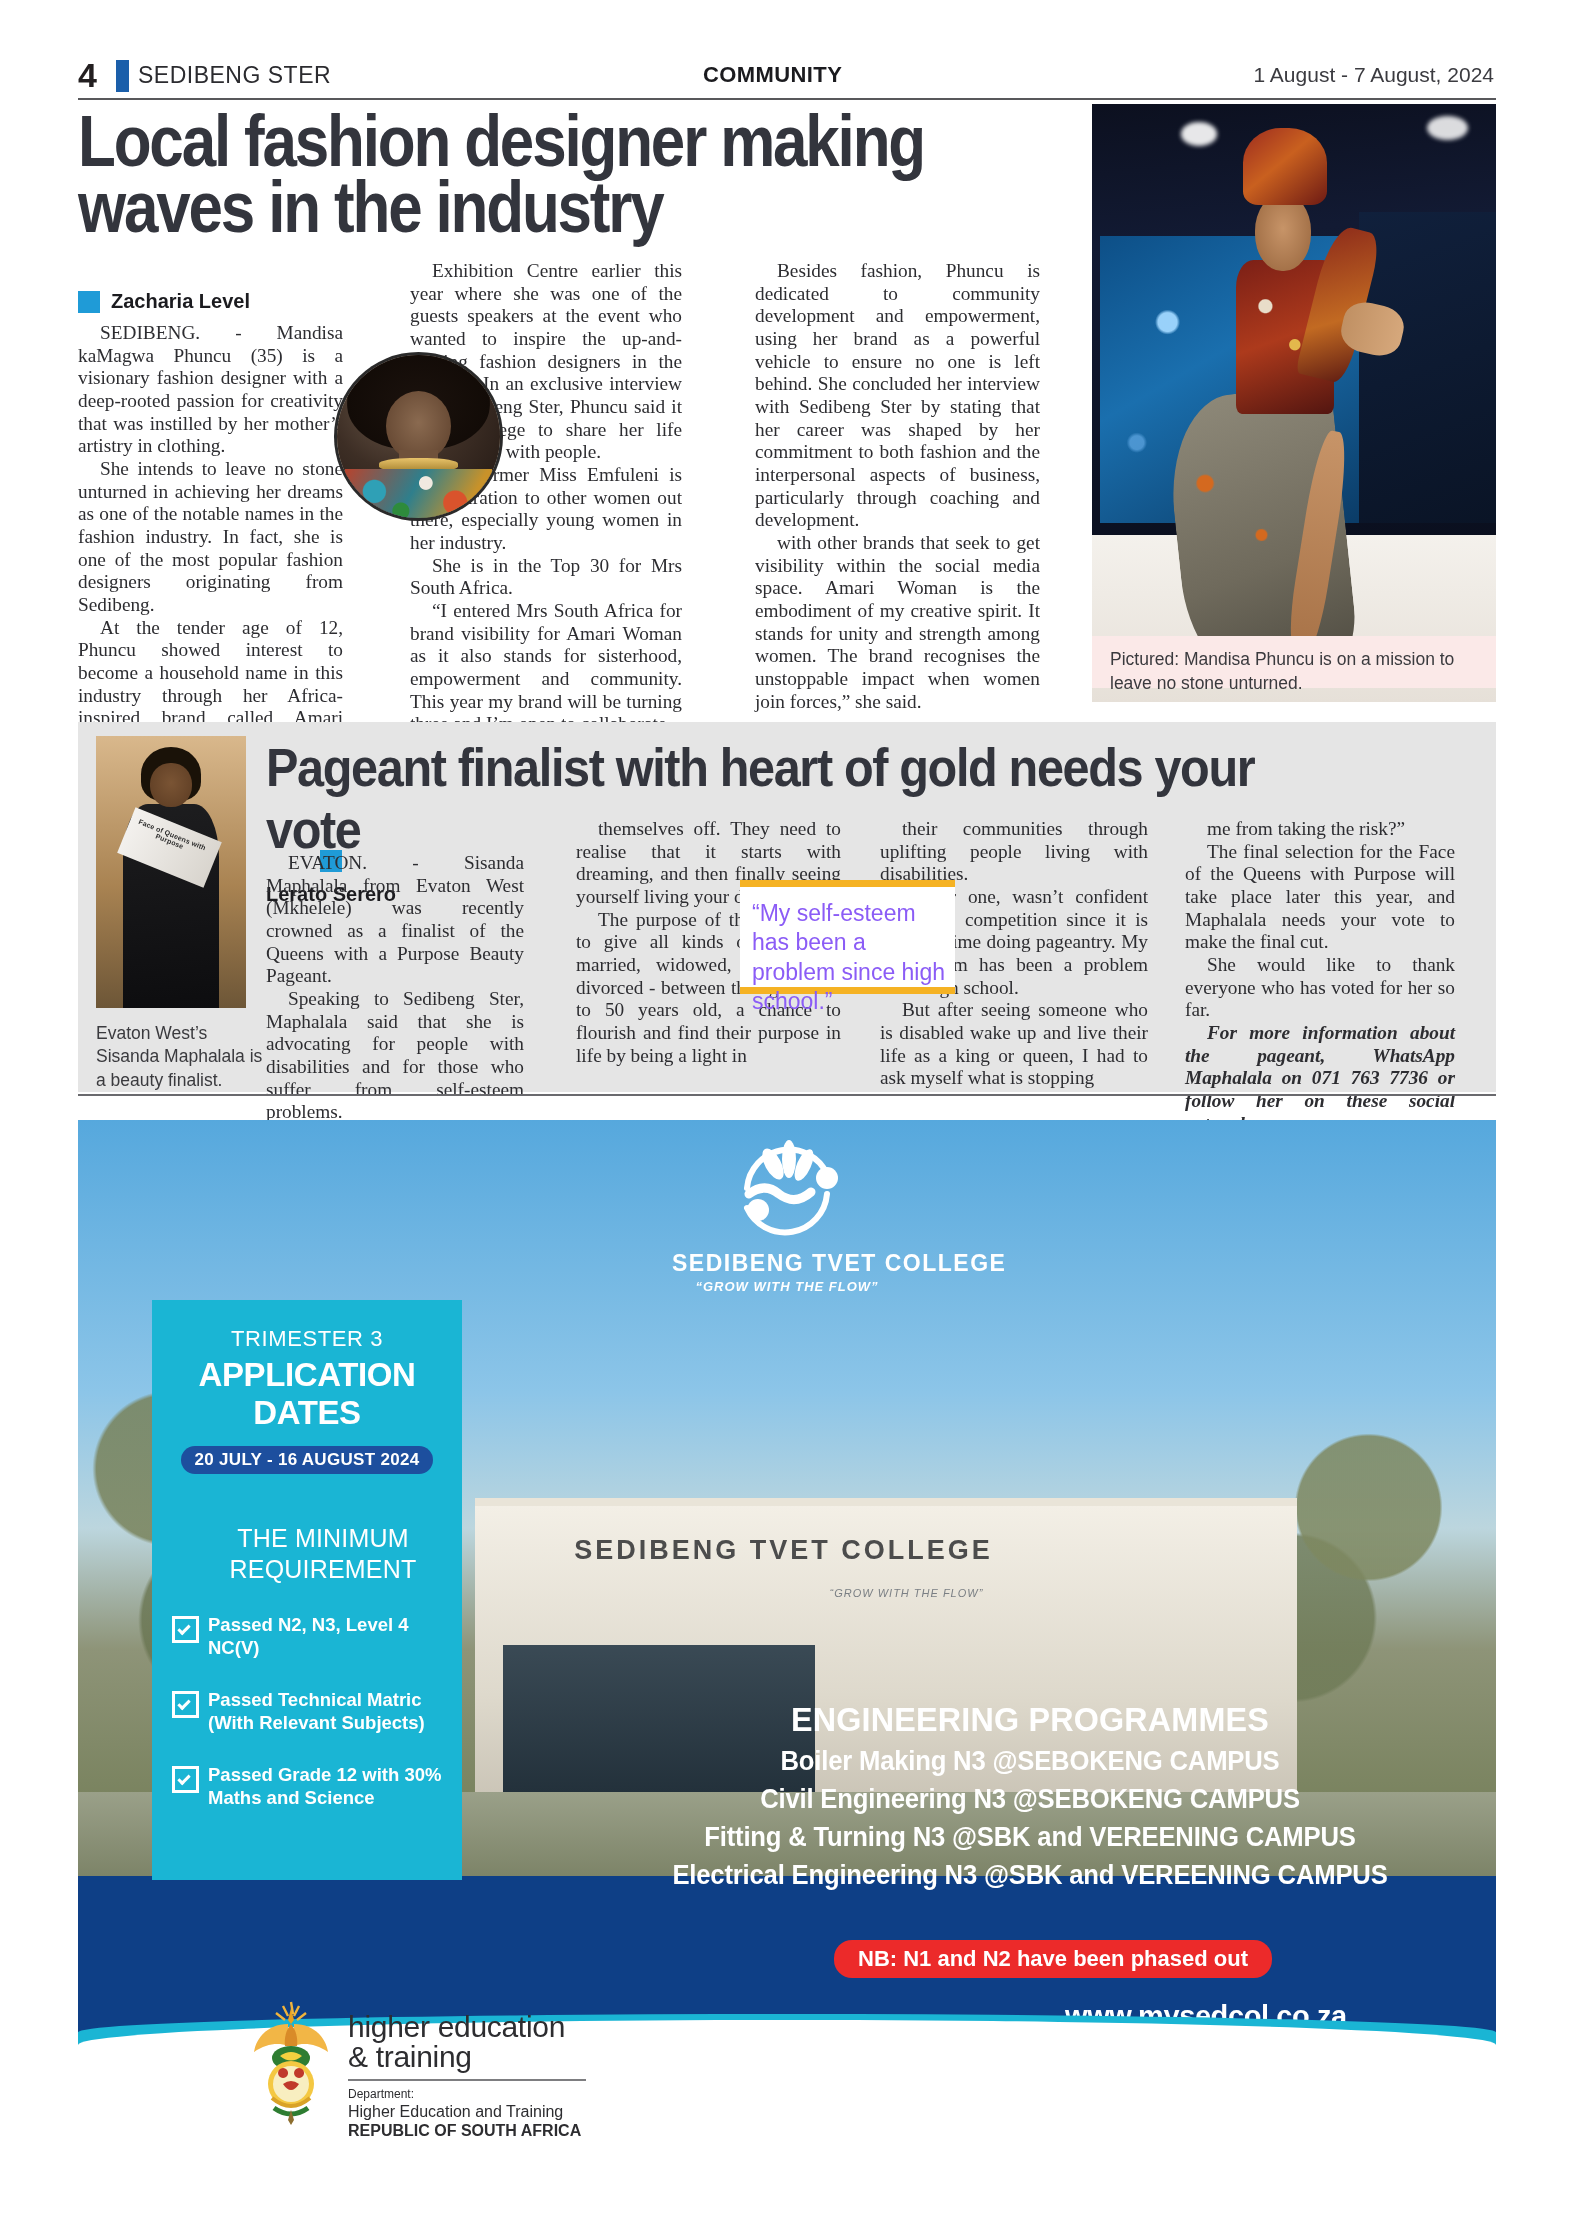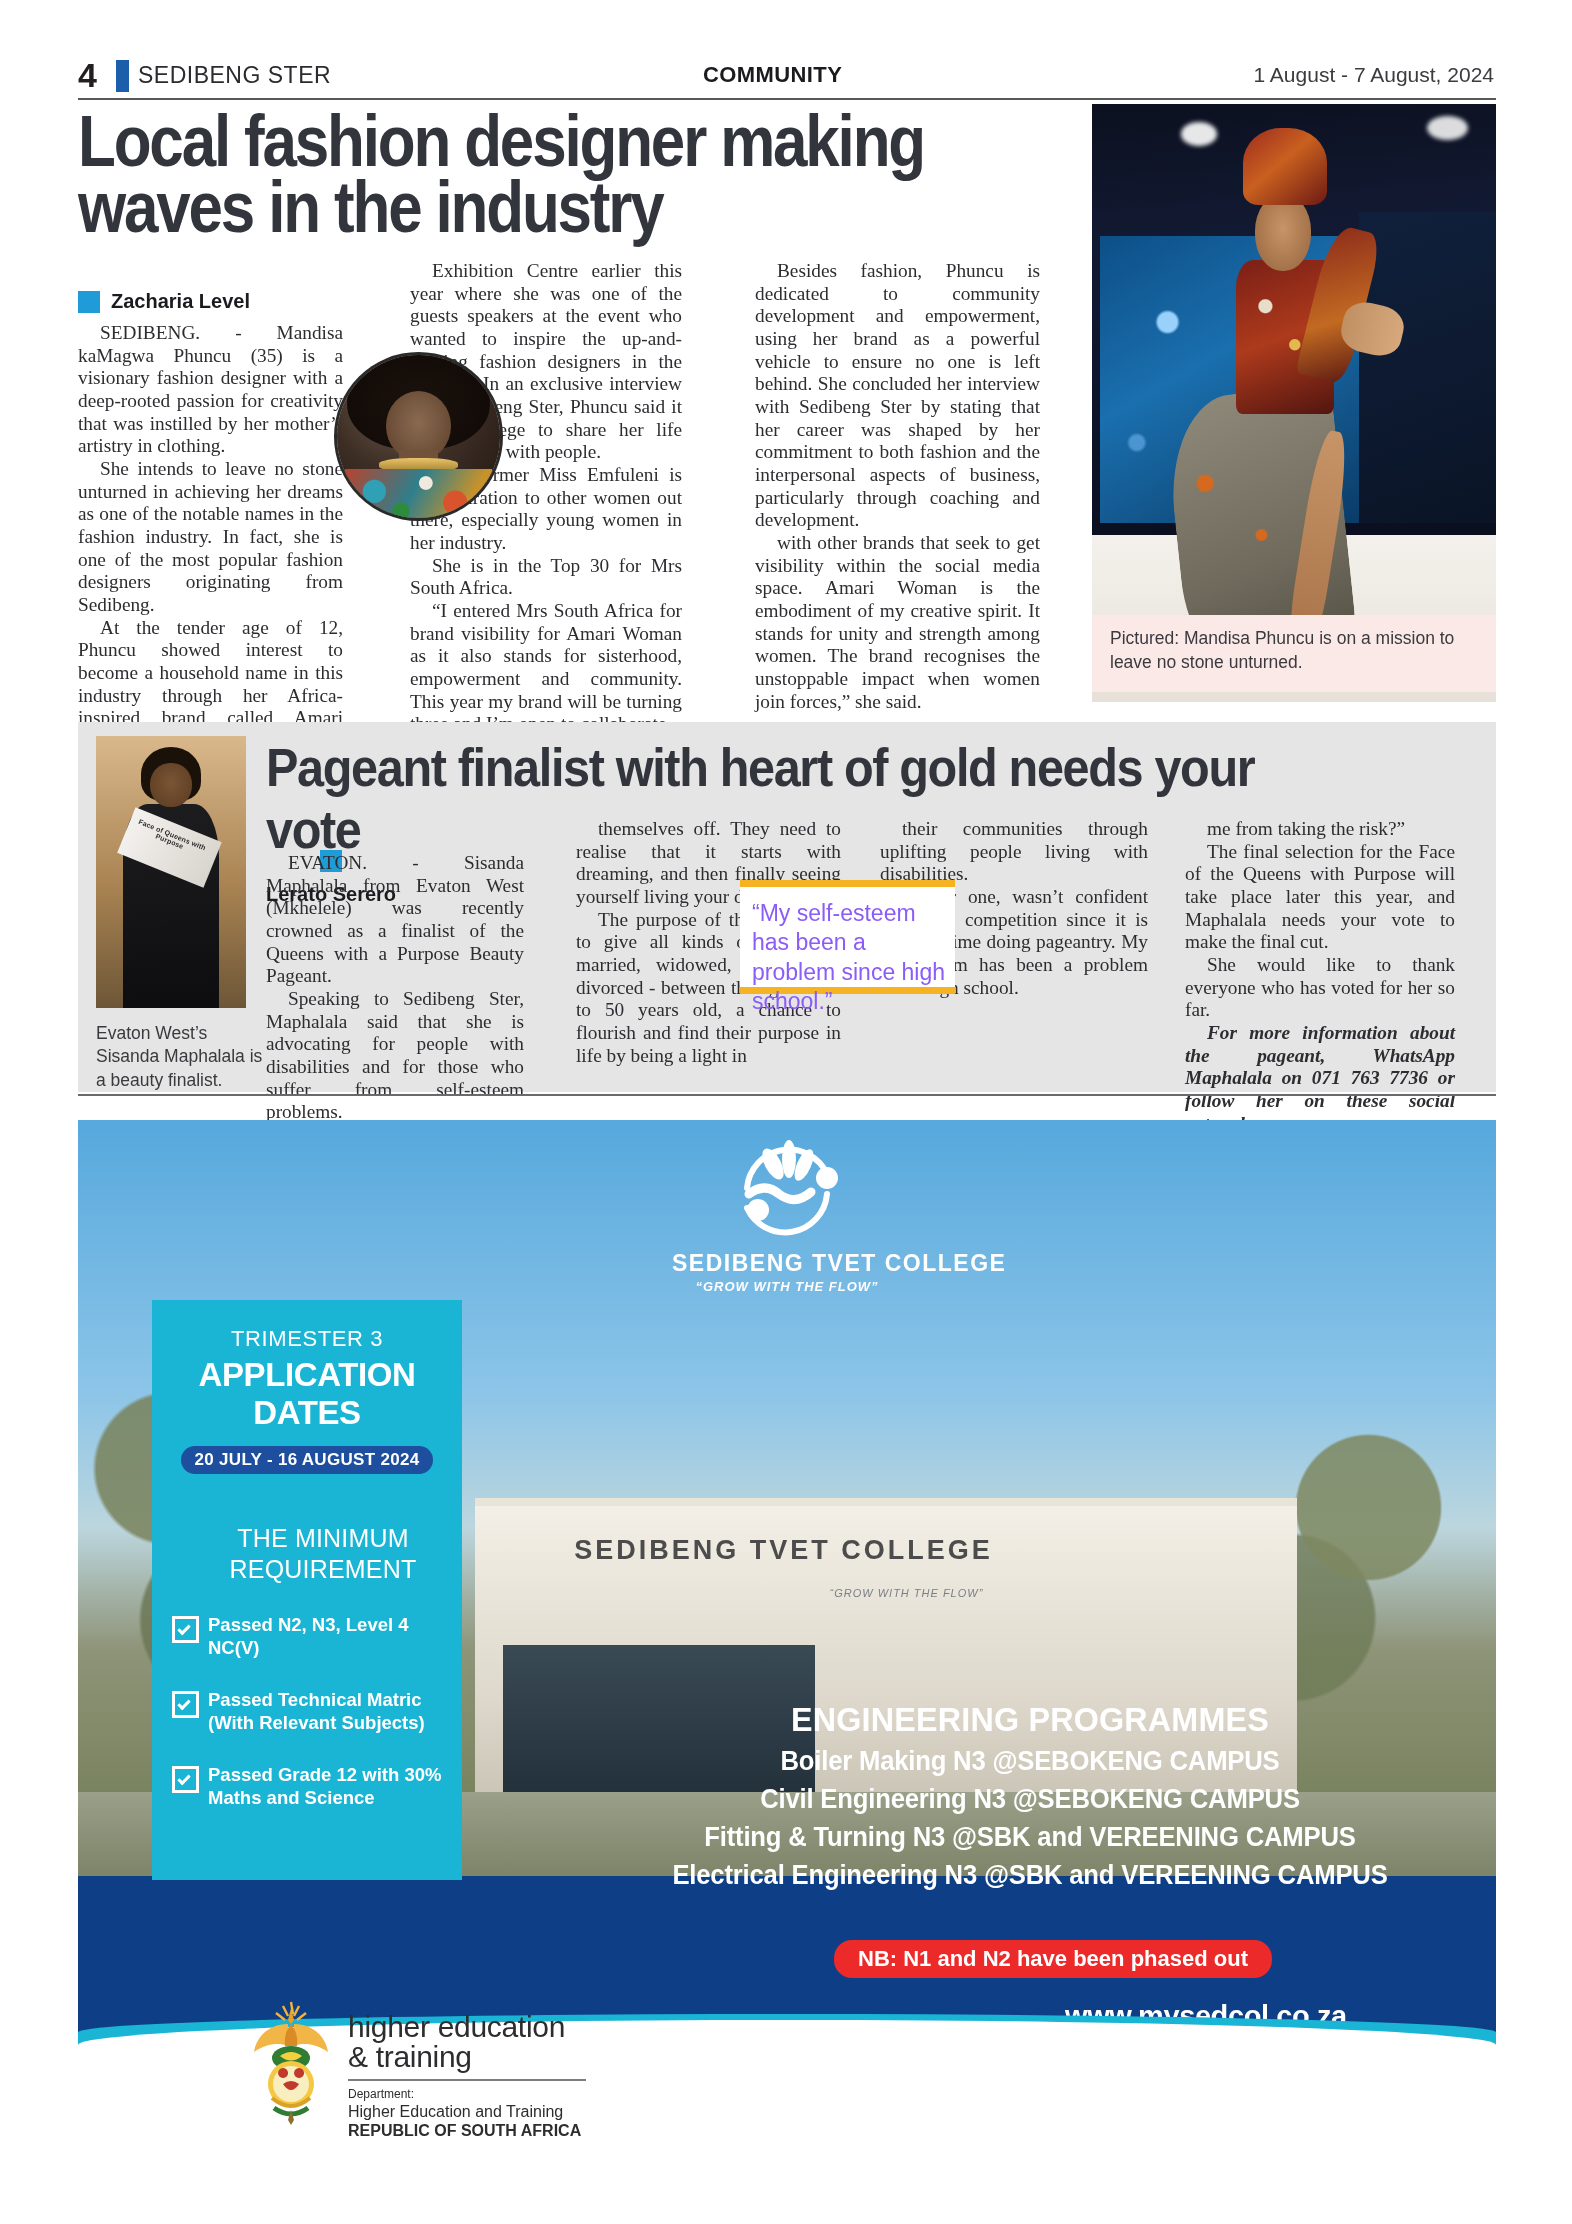--- a/index.html
+++ b/index.html
@@ -106,21 +106,21 @@
        radial-gradient(circle at 75% 70%, #d4691f 0 3.2%, transparent 3.9%),
        linear-gradient(165deg,#8f8a7a,#6f6a5c 60%,#4d4a40);
      border-radius:40% 8% 22% 38%;transform:rotate(-6deg);}
   .a1-photo .m-leg{position:absolute;left:55%;top:55%;width:14%;height:40%;
      background:linear-gradient(180deg,#c79468,#a87murky);
      background:linear-gradient(180deg,#c79468,#a87348);border-radius:40% 40% 30% 30%;
      transform:rotate(9deg);}
   .a1-photo .m-arm{position:absolute;left:72%;top:32%;width:26%;height:9%;
      background:linear-gradient(90deg,#c09063,#d6a87c);border-radius:40%;transform:rotate(13deg);}
 
-  .caption-box{position:absolute;left:1092px;top:615px;width:404px;height:77px;
+  .caption-box{position:absolute;left:1092px;top:636px;width:404px;height:52px;
       background:#fbe9e8;}
   .caption-box .t{position:absolute;left:18px;top:12px;width:368px;
       font-family:"Liberation Sans",sans-serif;font-size:17.5px;line-height:1.35;color:#3a3a3e;}
 
   
   .a2{position:absolute;left:78px;top:722px;width:1418px;height:370px;background:#e5e5e5;}
   .a2-headline{position:absolute;left:266px;top:736px;width:1190px;
      font-family:"Liberation Sans",sans-serif;font-weight:bold;font-size:54px;
      letter-spacing:-1.5px;color:#33353d;transform:scaleX(0.9);transform-origin:left top;}
   #a2-byline{left:266px;top:850px;flex-direction:column;}
@@ -331,20 +331,21 @@
       <p>Speaking to Sedibeng Ster, Maphalala said that she is advocating for people with disabilities and for those who suffer from self-esteem problems.</p>
       <p>“I’m here to encourage the youth of Mkhelele to wake up and dust</p>
     </div>
   <div class="col" id="a2c2">
       <p>themselves off. They need to realise that it starts with dreaming, and then finally seeing yourself living your dreams.”</p>
       <p>The purpose of the pageant is to give all kinds of women - married, widowed, single, and divorced - between the ages of 20 to 50 years old, a chance to flourish and find their purpose in life by being a light in</p>
     </div>
   <div class="col" id="a2c3">
       <p>their communities through uplifting people living with disabilities.</p>
       <p>“I, for one, wasn’t confident about the competition since it is my first time doing pageantry. My self-esteem has been a problem since high school.</p>
+      <p>But after seeing someone who is disabled wake up and live their life as a king or queen, I had to ask myself what is stopping</p>
     </div>
   <div class="col" id="a2c4">
       <p>me from taking the risk?”</p>
       <p>The final selection for the Face of the Queens with Purpose will take place later this year, and Maphalala needs your vote to make the final cut.</p>
       <p>She would like to thank everyone who has voted for her so far.</p>
       <p class="bold-it">For more information about the pageant, WhatsApp Maphalala on 071 763 7736 or follow her on these social networks:</p>
       <p class="bold-it">Facebook: sisanda Maps (Sgodo)</p>
       <p class="bold-it">Instagram: sisanda Maphalala</p>
       <p class="bold-it">TikTok: @sisanda_manciya</p>
     </div>

